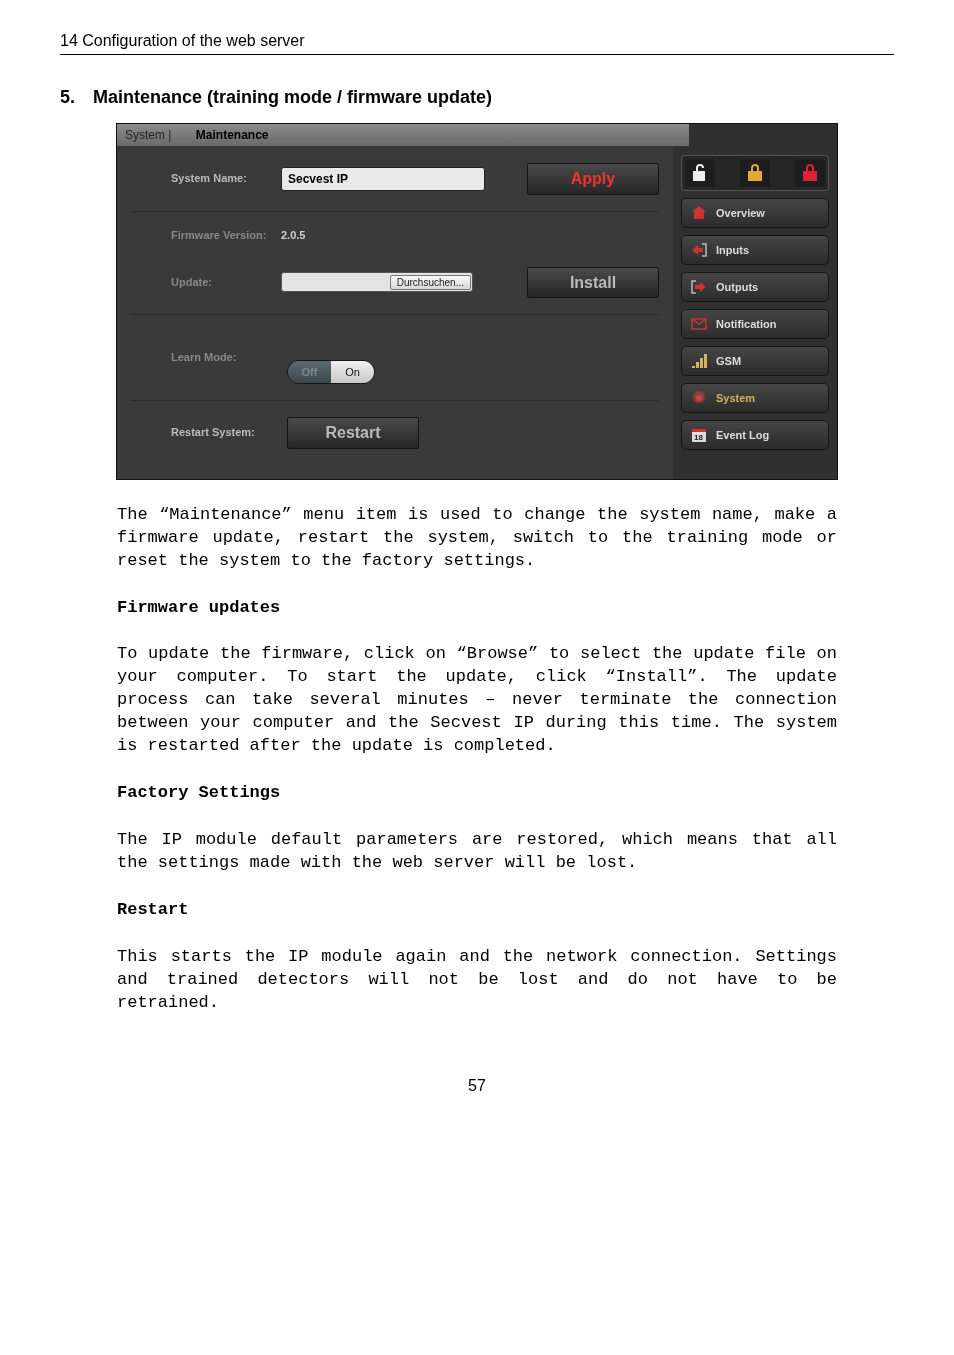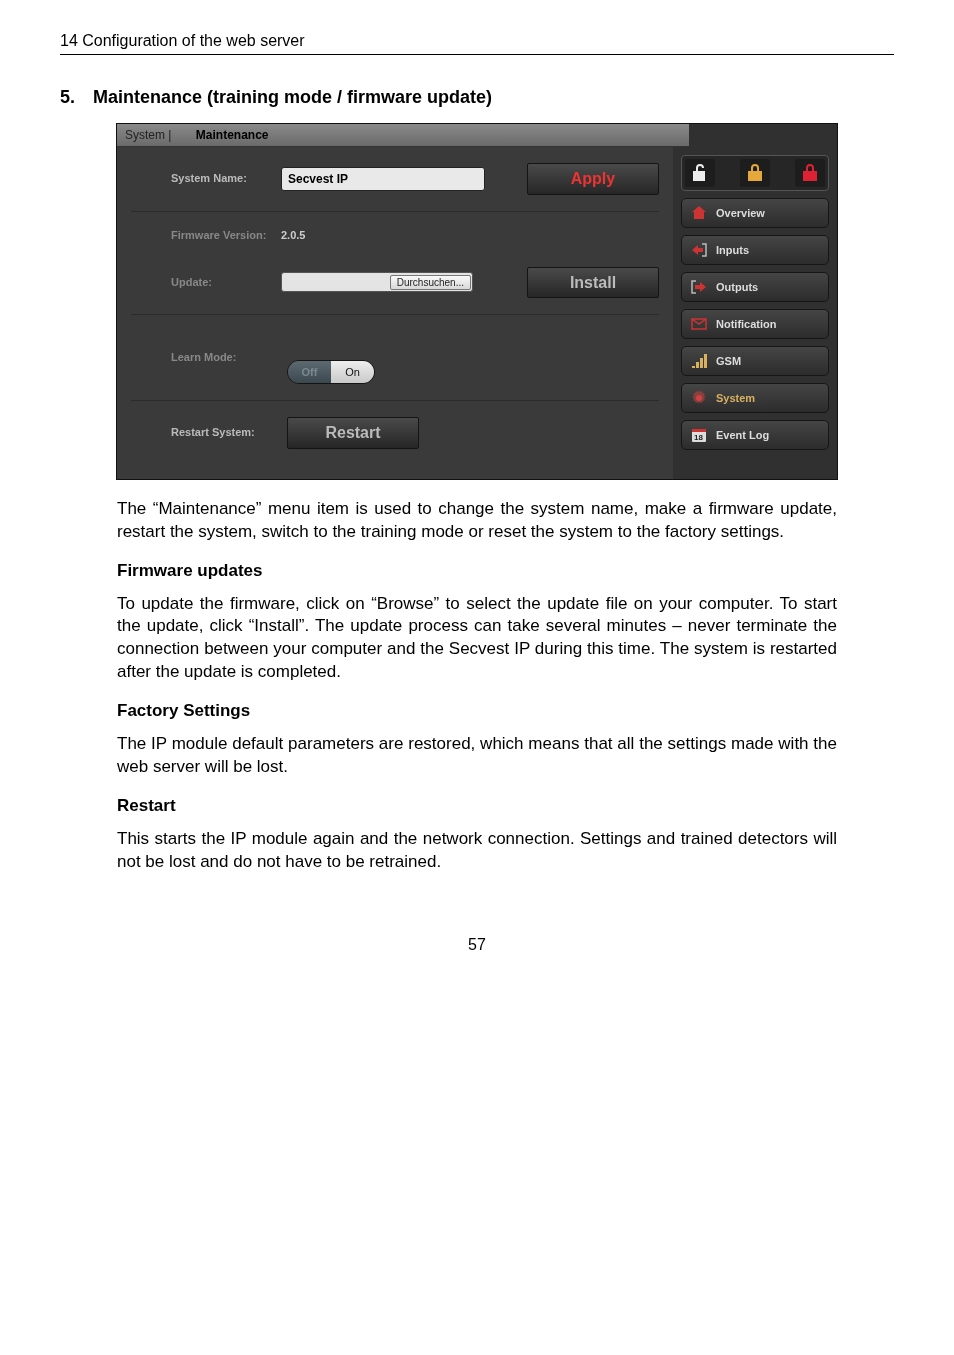--- a/index.html
+++ b/index.html
@@ -131,21 +131,21 @@
   .nav {
     background:linear-gradient(#454545,#2c2c2c);
     border:1px solid #161616; border-radius:5px;
     display:flex; align-items:center; gap:8px;
     padding:5px 8px; color:#ddd; font-weight:bold; font-size:11px;
   }
   .nav.active { color:#d8b060; }
   .icon { width:18px; height:18px; display:flex; align-items:center; justify-content:center; }
   
   .body-text { width:720px; margin:0 auto; text-align:justify; font-size:17px; }
-  .body-text p { margin:10px 0; }
+  .body-text p { margin:24px 0;font-family:Liberation Mono, monospace; }
   .body-text .sub { font-weight:bold; margin-top:16px; }
   .pagenum { text-align:center; margin-top:60px; font-size:16px; }
 </style>
 </head>
 <body>
 
 <div class="page-header">14  Configuration of the web server</div>
 
 <div class="section-heading">
   <span class="num">5.</span>

